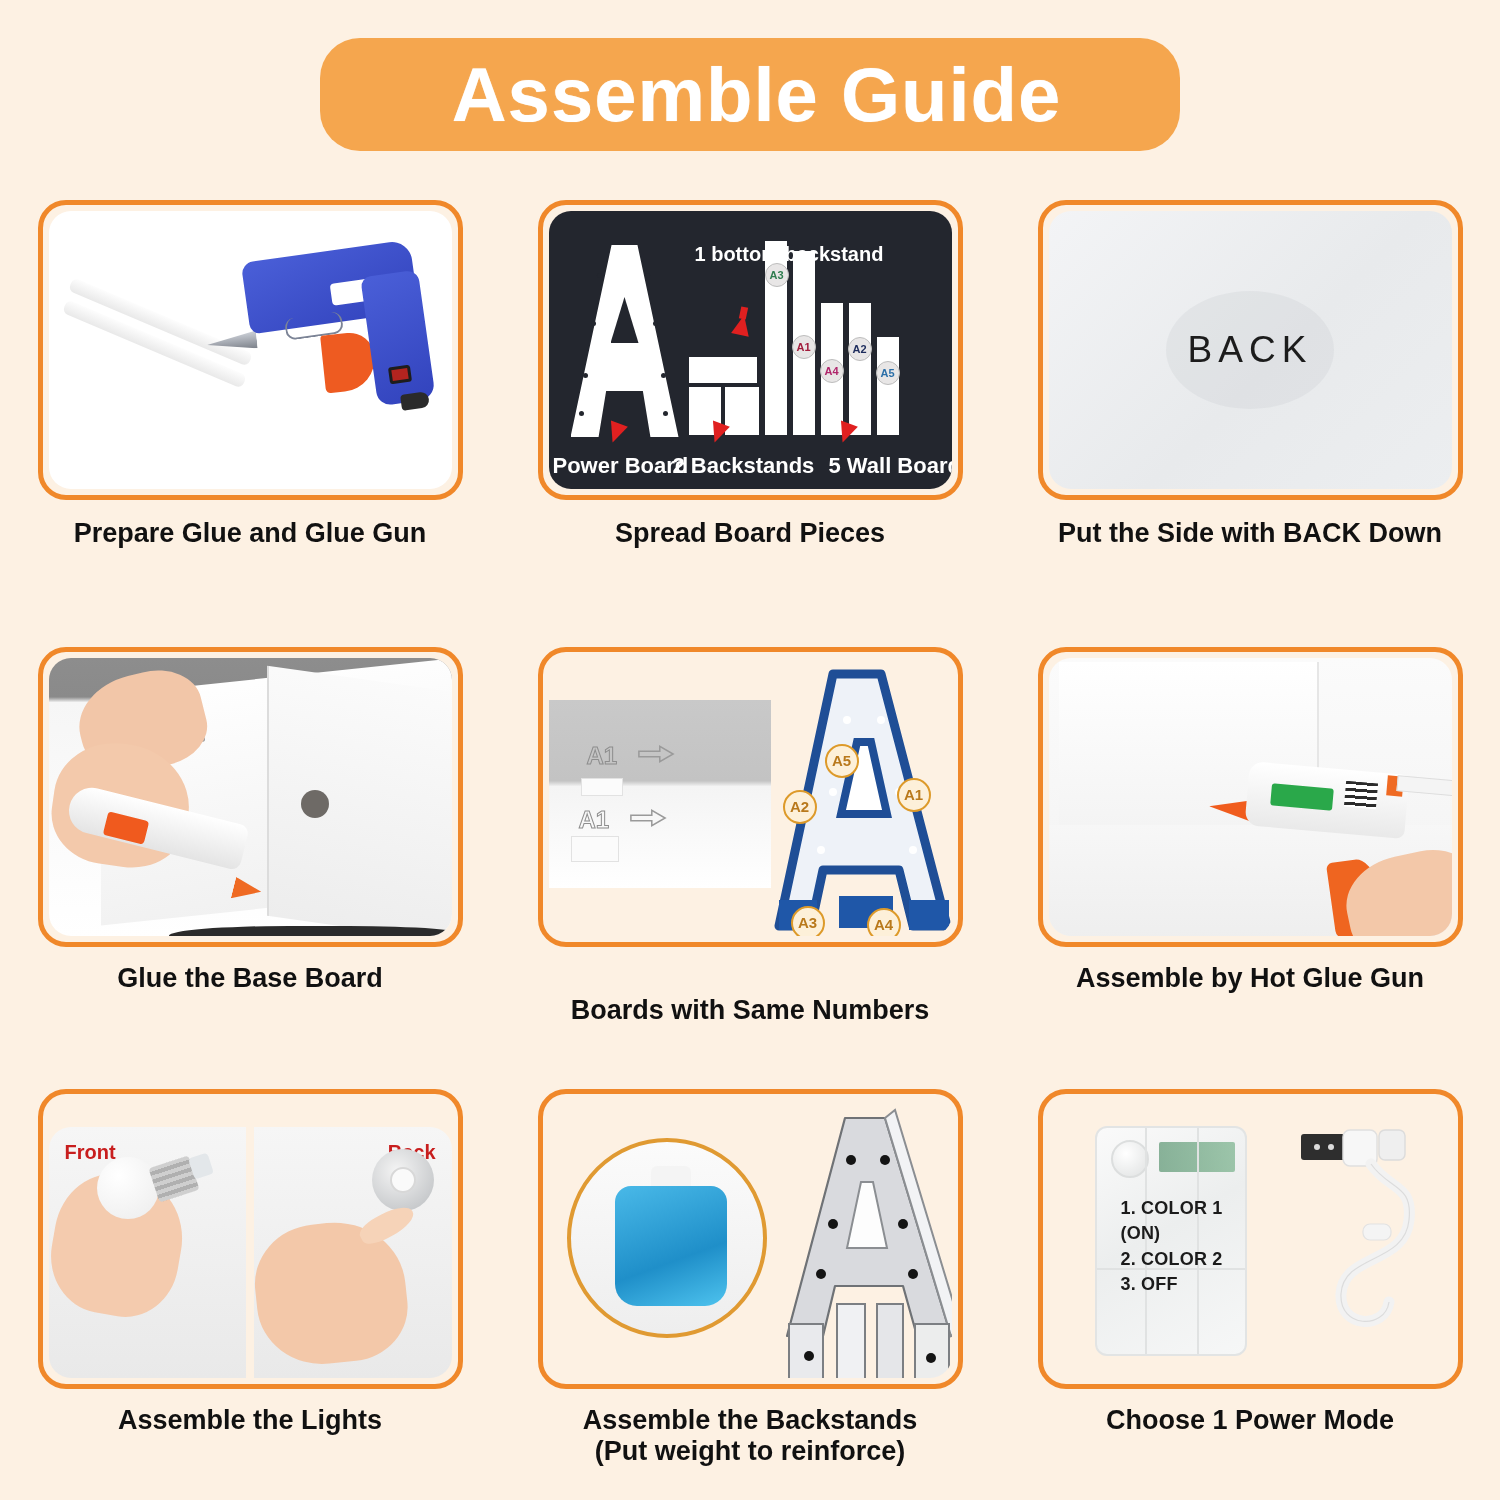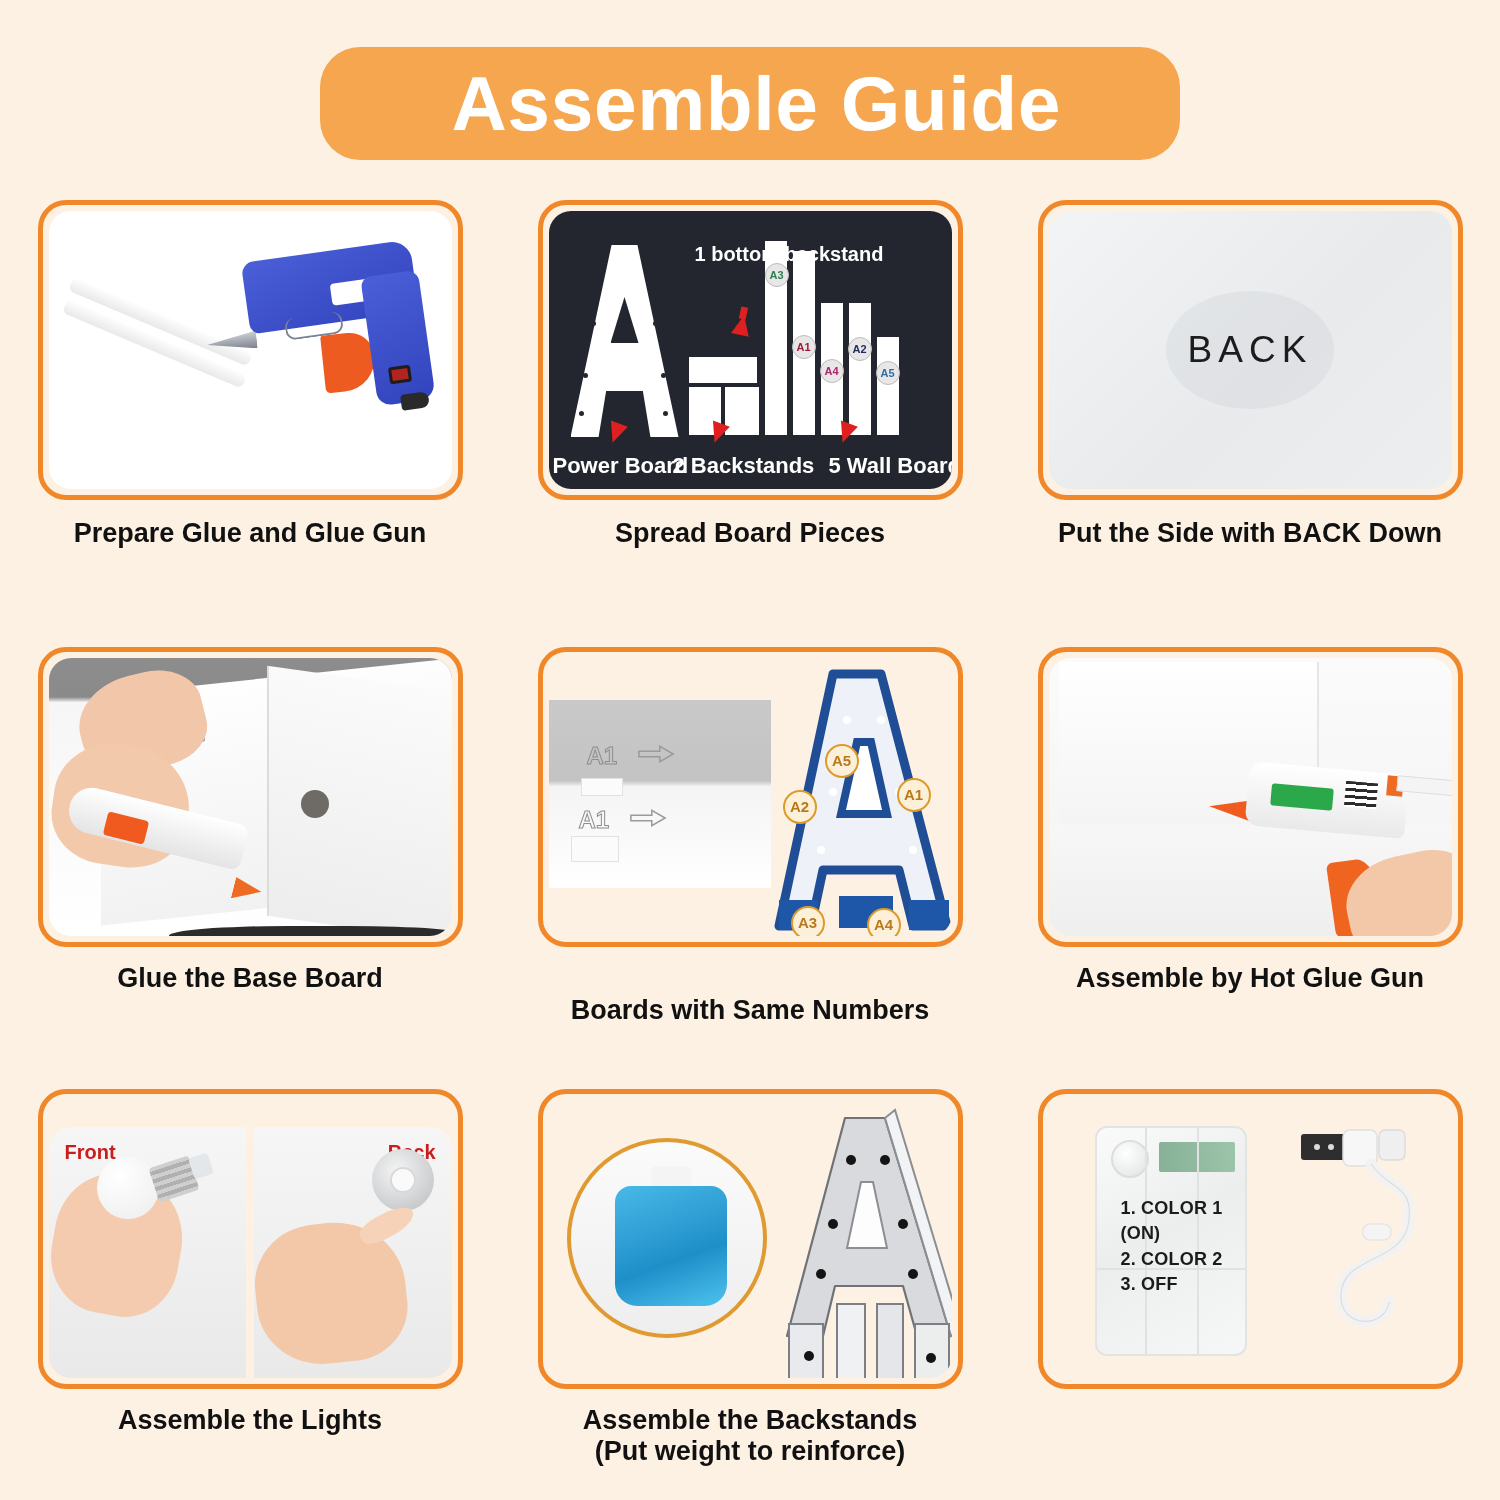--- a/index.html
+++ b/index.html
@@ -6,21 +6,21 @@
   html, body {
     width: 1500px; height: 1500px;
     background: #FDF1E3;
     font-family: "Liberation Sans", sans-serif;
     overflow: hidden;
   }
   .page { position: relative; width: 1500px; height: 1500px; background: #FDF1E3; }
 
   
   .title-banner {
-    position: absolute; left: 320px; top: 47px;
+    position: absolute; left: 320px; top: 38px;
     width: 860px; height: 113px;
     background: #F5A64E;
     border-radius: 40px;
     display: flex; align-items: center; justify-content: center; padding-left: 13px;
   }
   .title-text {
     font-size: 76px; font-weight: bold; color: #FFFFFF;
     letter-spacing: 1px; line-height: 1;
     font-family: "Liberation Sans", sans-serif;
     text-shadow: 0 0 1px rgba(255,255,255,.6);
@@ -517,17 +517,18 @@
               <circle cx="24" cy="23" r="3" fill="#dcdcdc"></circle>
               <circle cx="38" cy="23" r="3" fill="#dcdcdc"></circle>
               <rect x="50" y="6" width="34" height="36" rx="7" fill="#f7f7f7" stroke="#e0e0e0" stroke-width="1.5"></rect>
               <rect x="86" y="6" width="26" height="30" rx="6" fill="#efefef" stroke="#dcdcdc" stroke-width="1.5"></rect>
               <path d="M78 40 C 96 66, 120 60, 116 96 C 112 140, 50 130, 48 170 C 46 204, 92 206, 96 178" fill="none" stroke="#f2f2f2" stroke-width="11" stroke-linecap="round"></path>
               <path d="M78 40 C 96 66, 120 60, 116 96 C 112 140, 50 130, 48 170 C 46 204, 92 206, 96 178" fill="none" stroke="#dcdcdc" stroke-width="1.2" fill-opacity="0"></path>
               <rect x="70" y="100" width="28" height="16" rx="7" fill="#f4f4f4" stroke="#e2e2e2" stroke-width="1.2"></rect>
             </svg>
           </div>
         </div>
+        <div class="caption">Choose 1 Power Mode</div>
       </div>
     </div>
 
   </div>
 </div>
 
 </body></html>

